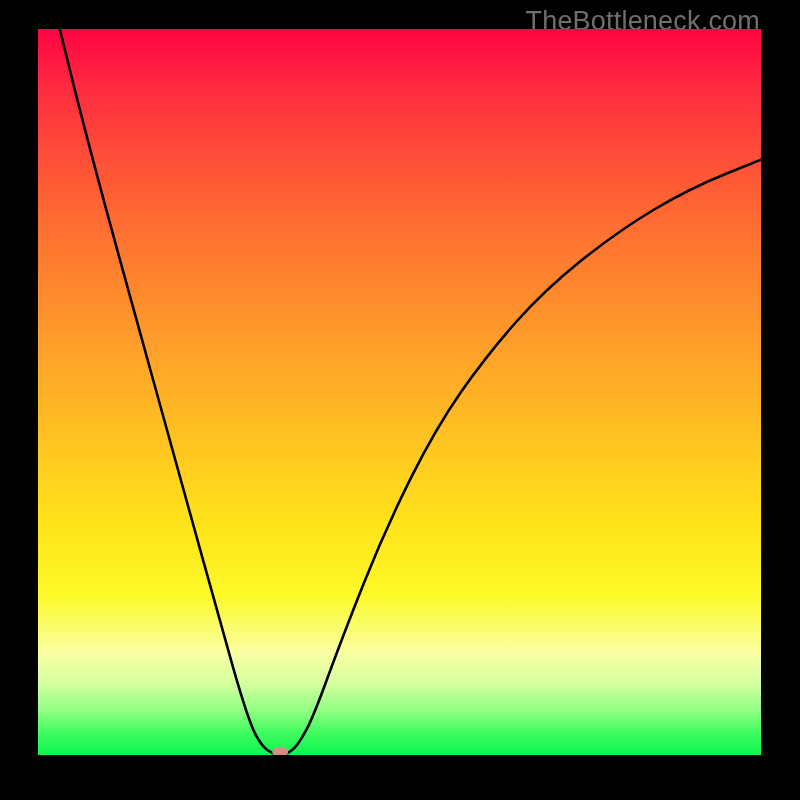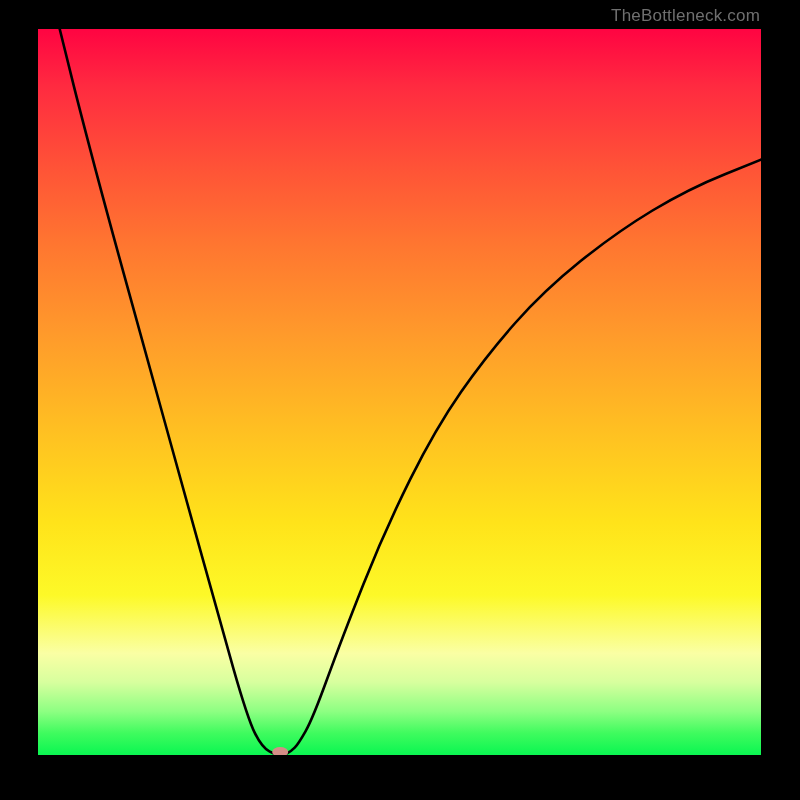--- a/index.html
+++ b/index.html
@@ -39,21 +39,21 @@
       #8dff82 94%,
       #3ffb5e 97%,
       #0af651 100%
     );
   }
   .watermark {
     position: absolute;
     top: 6px;
     right: 40px;
     color: #6f6f6f;
-    font-size: 17px;
+    font-size: 27px;
     letter-spacing: 0.2px;
     font-weight: 500;
   }
   svg.curve {
     position: absolute;
     left: 0;
     top: 0;
     width: 723px;
     height: 726px;
   }

